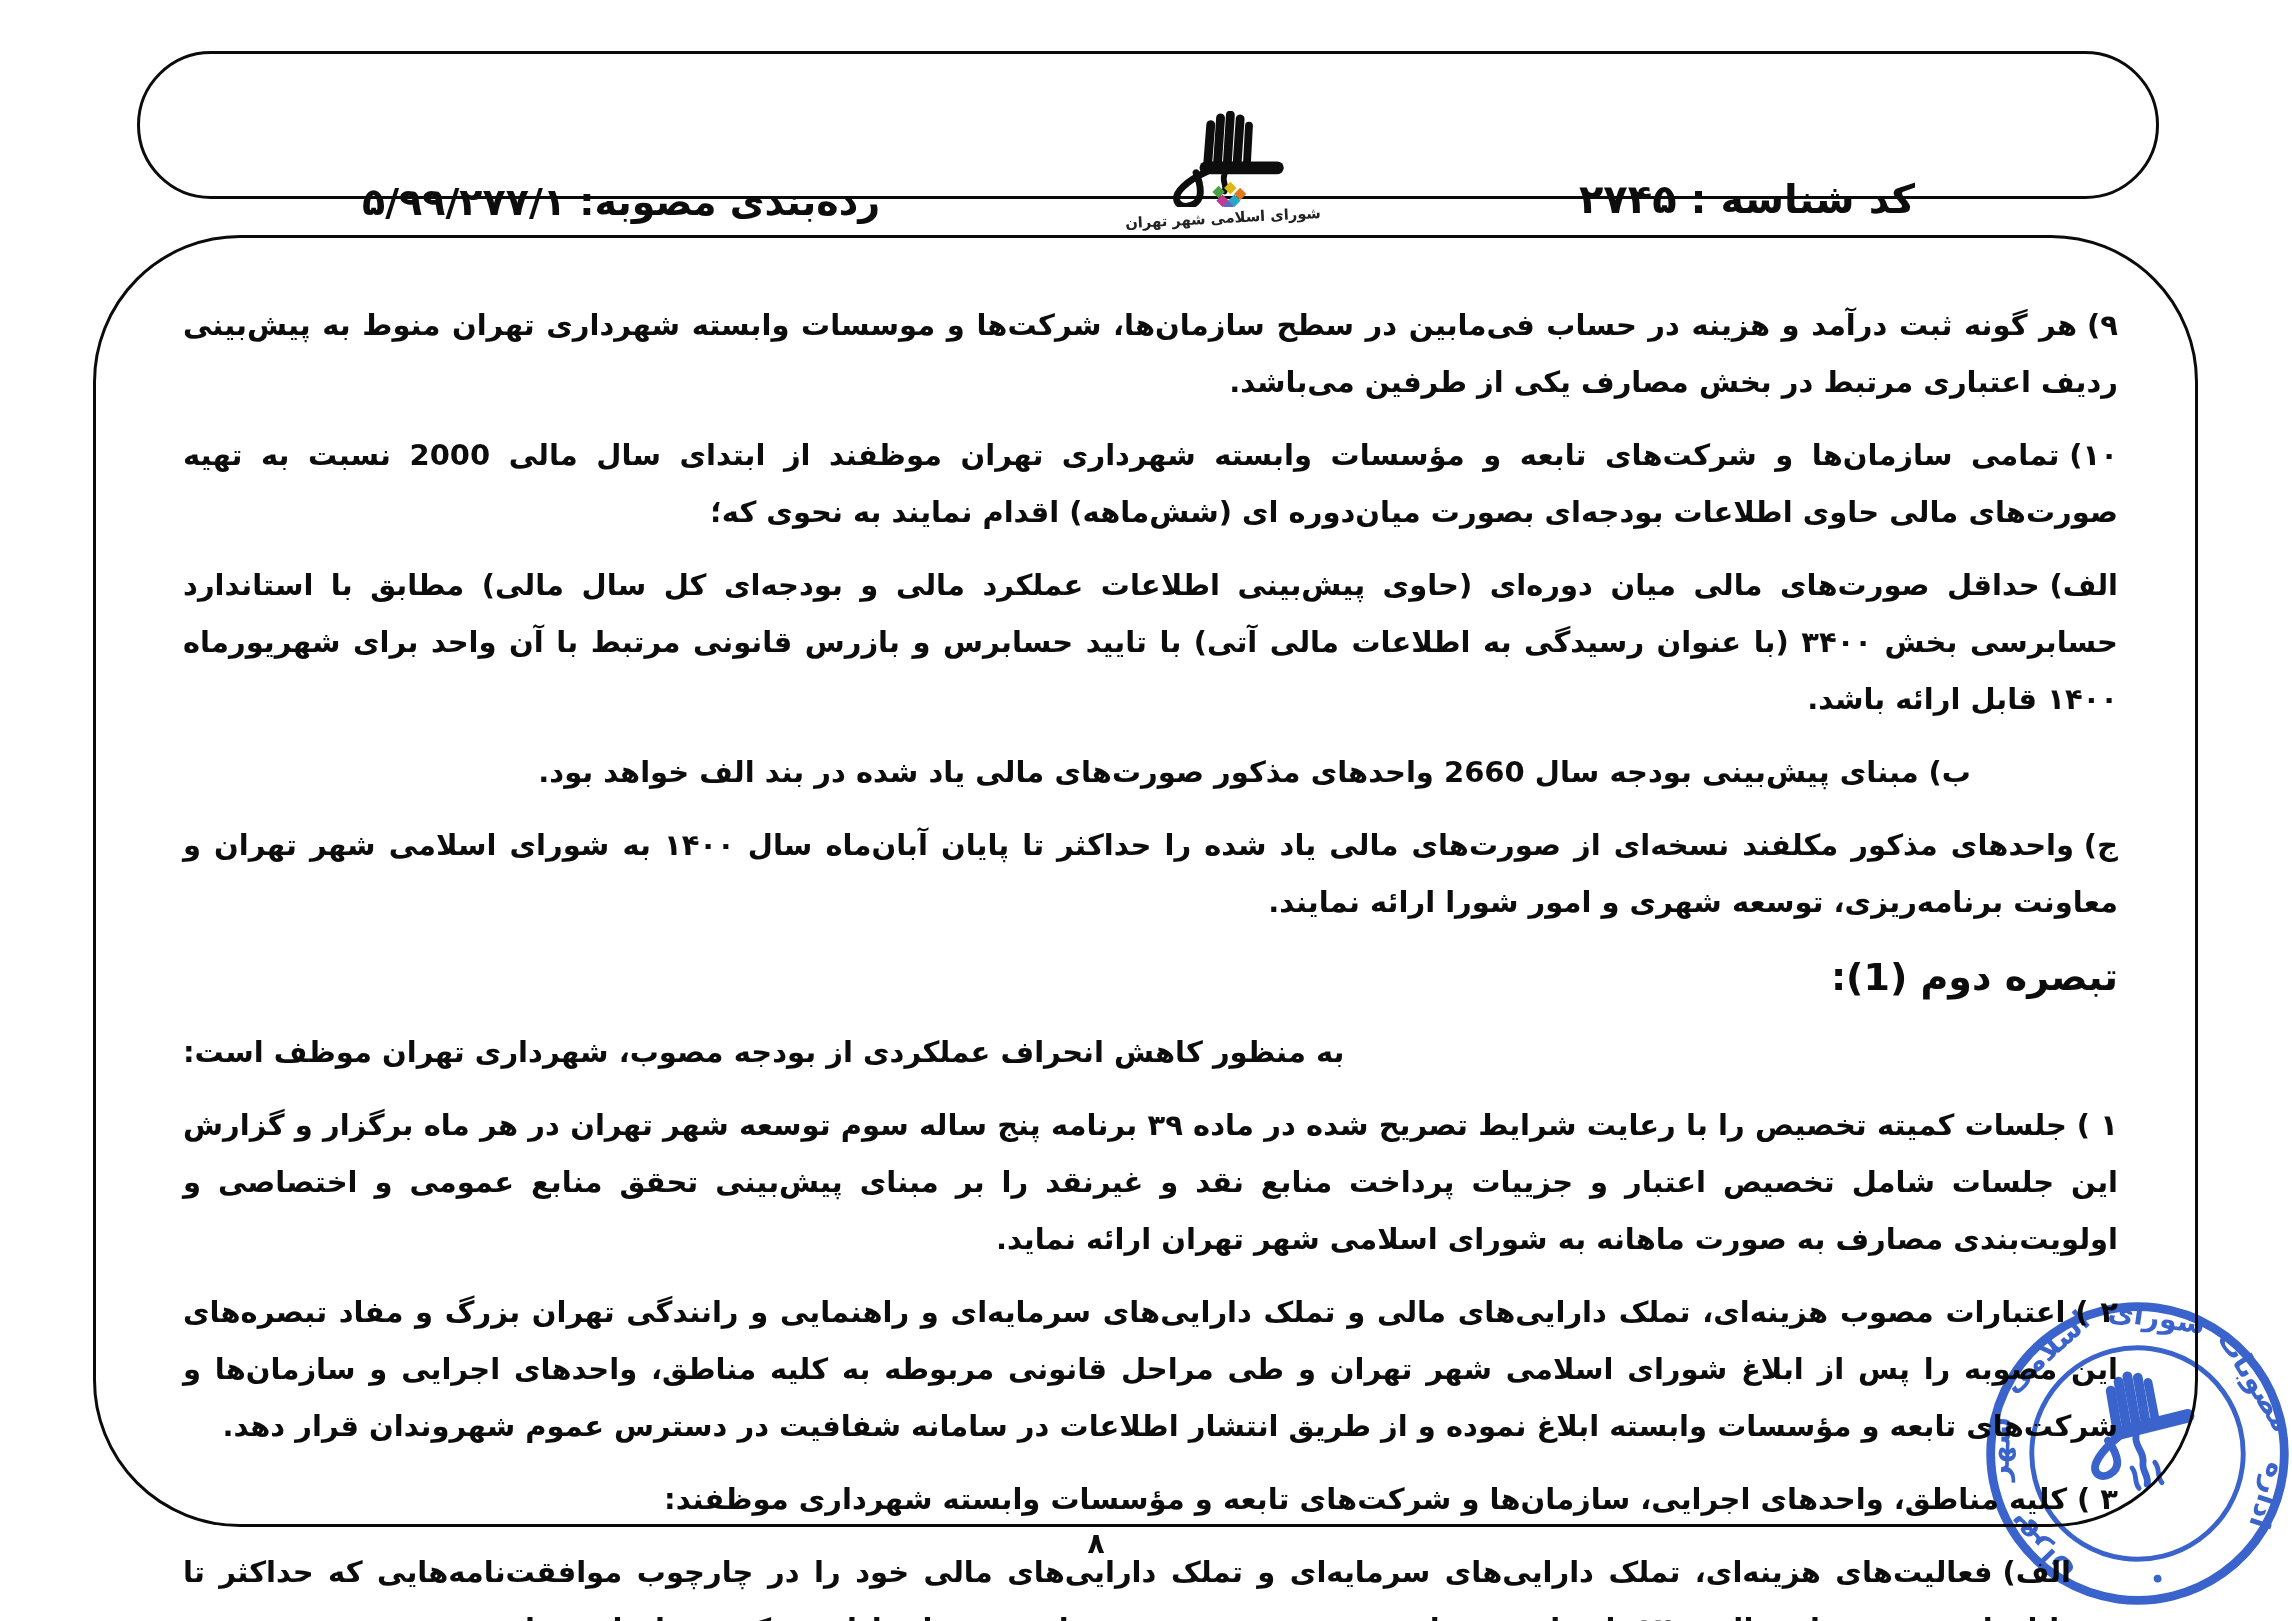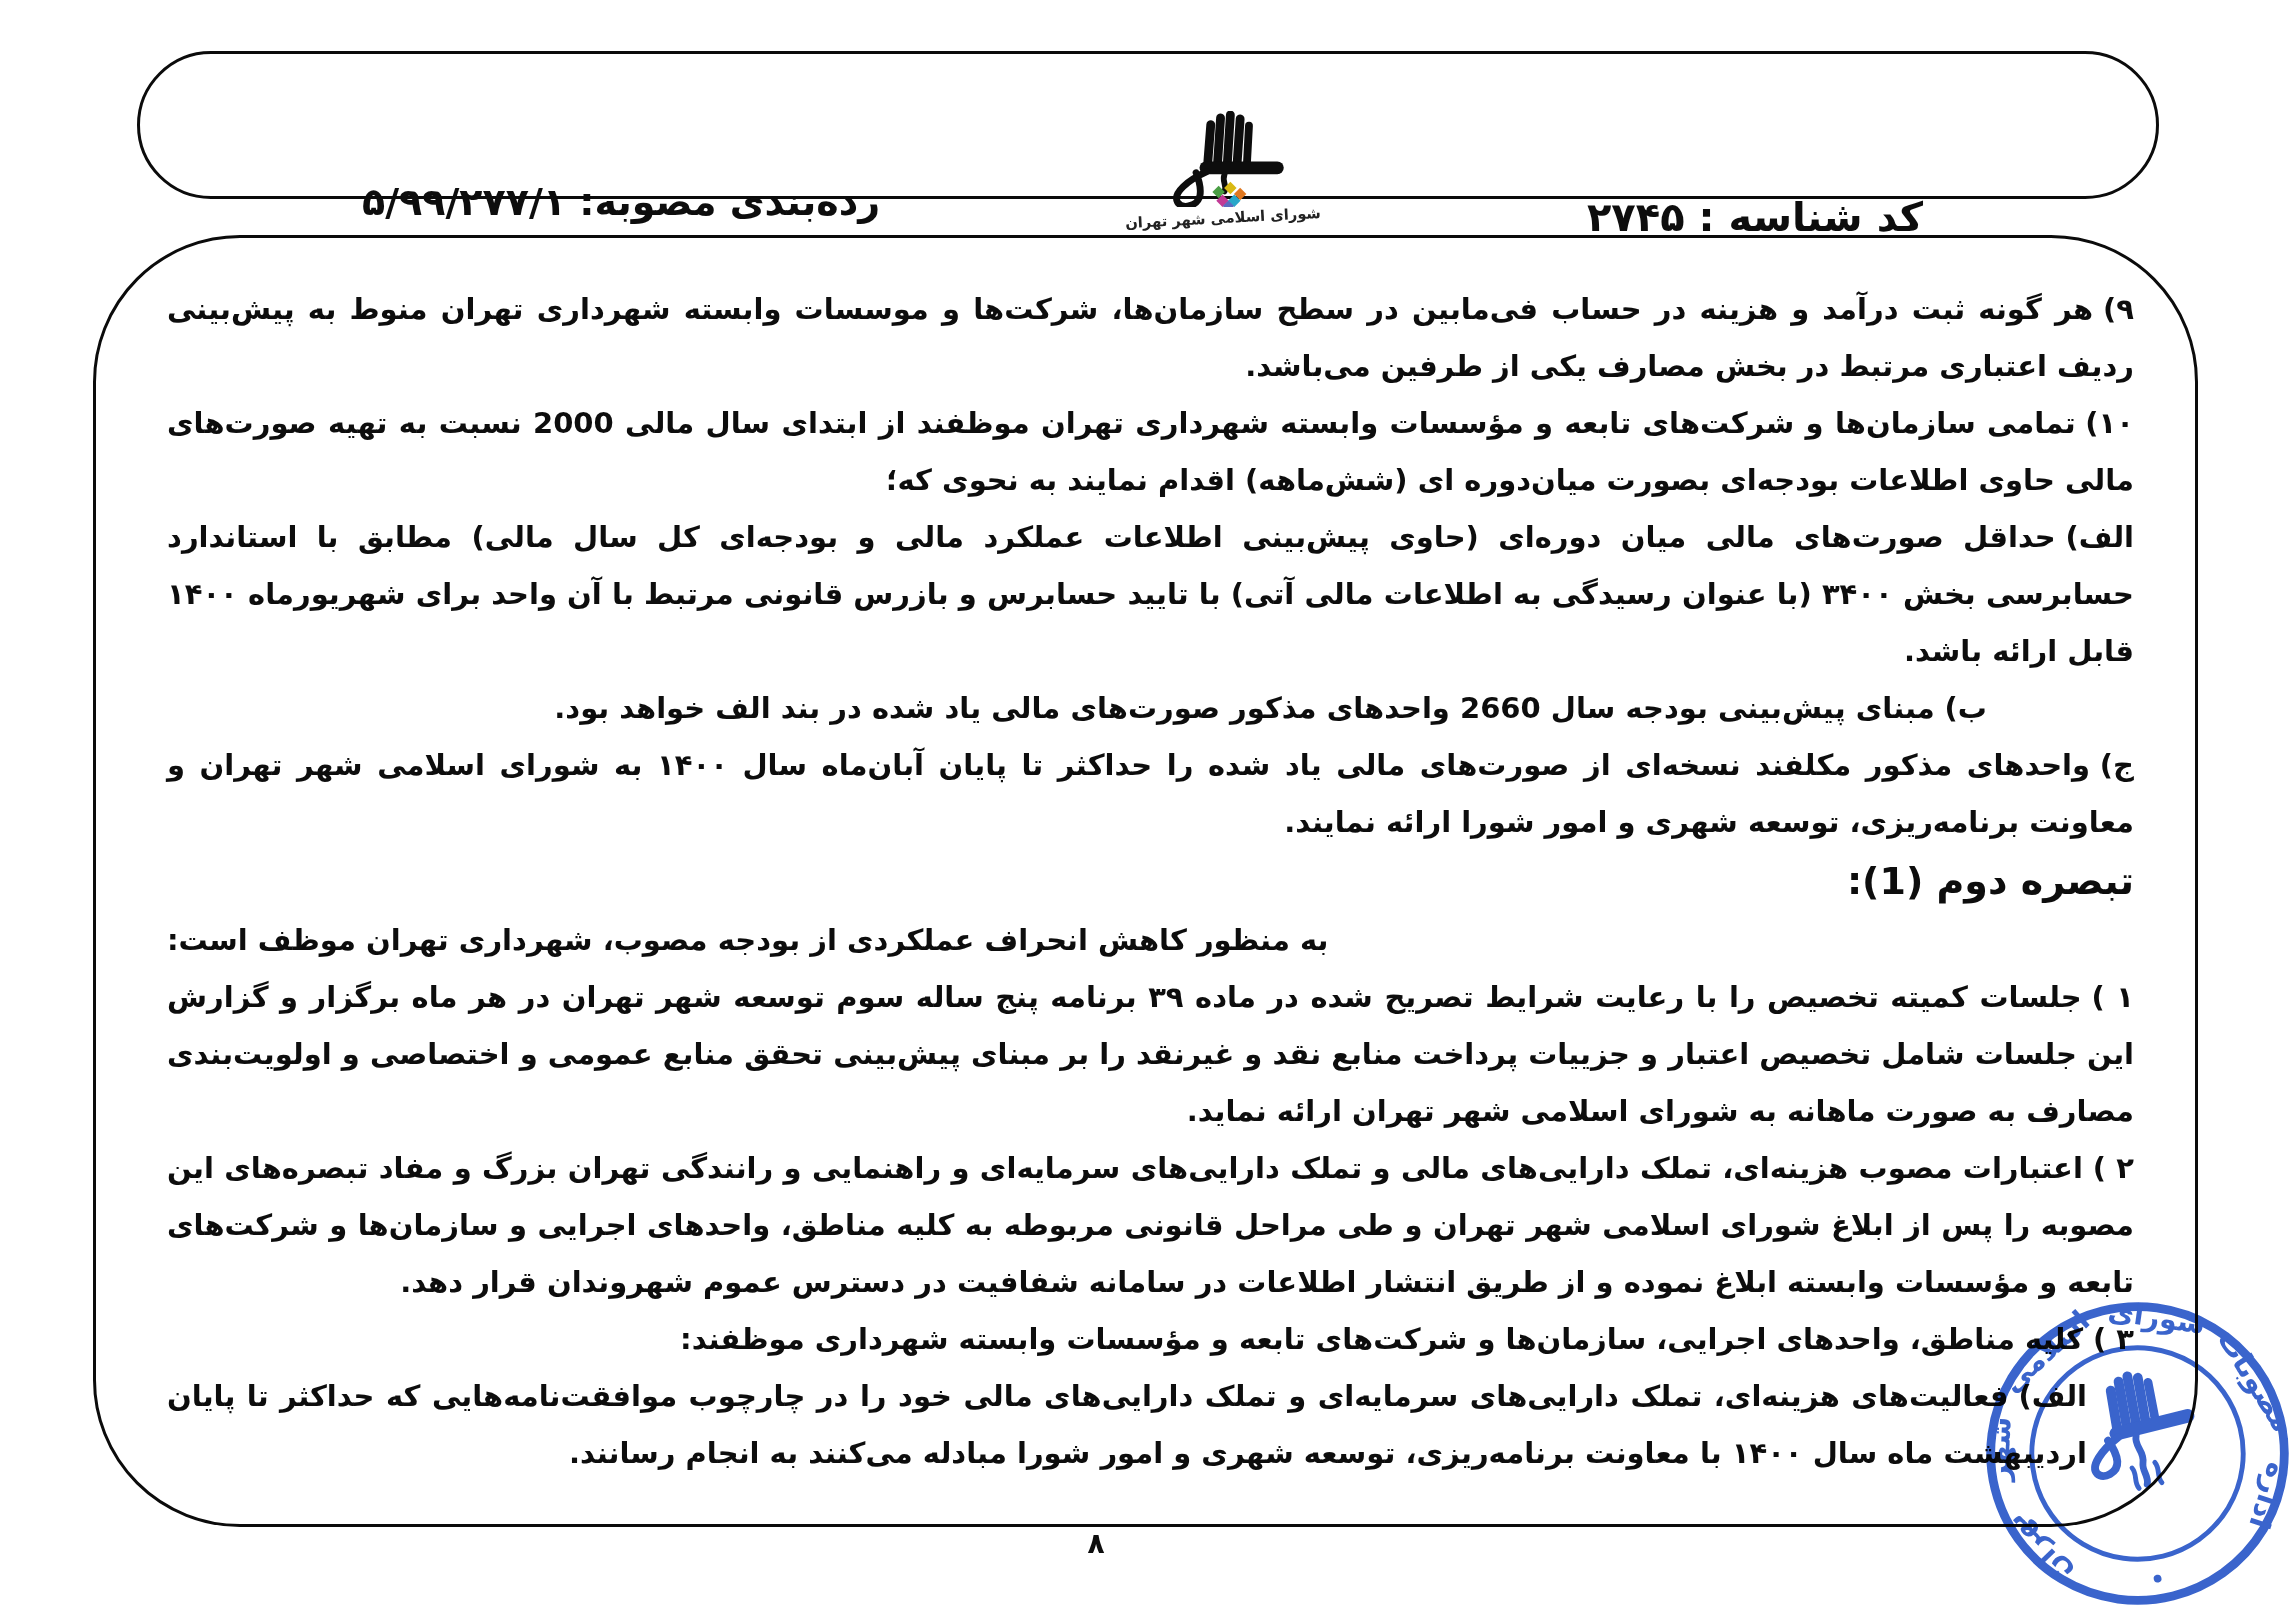--- a/index.html
+++ b/index.html
@@ -6,42 +6,42 @@
   .page{
     position:relative;width:2293px;height:1621px;background:#ffffff;overflow:hidden;
     font-family:"DejaVu Sans",sans-serif;color:#0d0d0d;
   }
   
   .header-box{
     position:absolute;left:137px;top:51px;width:2022px;height:148px;
     border:3.9px solid #0b0b0b;border-radius:78px;box-sizing:border-box;background:#fff;
   }
   .hdr-code{
-    position:absolute;top:122px;right:233px;direction:rtl;
-    font-size:40px;font-weight:800;letter-spacing:0;white-space:nowrap;margin-top:18px;
+    position:absolute;top:122px;right:241px;direction:rtl;
+    font-size:40px;font-weight:800;letter-spacing:0;white-space:nowrap;
   }
   .hdr-class{
     position:absolute;top:126px;left:222px;direction:rtl;
     font-size:38px;font-weight:700;white-space:nowrap;
   }
   .logo{position:absolute;left:985px;top:57px;width:196px;text-align:center;}
   .logo svg{display:block;margin:0 auto;}
   .logo-caption{
     direction:rtl;font-size:14.7px;font-weight:700;color:#222;
     margin-top:2px;transform:rotate(-3deg);white-space:nowrap;
   }
   
   .main-box{
     position:absolute;left:93px;top:235px;width:2105px;height:1292px;
     border:3.9px solid #0b0b0b;border-radius:147px;box-sizing:border-box;
     padding:43px 61px 0 71px;background:#fff;
     direction:rtl;text-align:justify;
     font-size:29px;line-height:57px;font-weight:700;
   }
-  .para{margin:0;}
+  .para{margin:16px;}
   .plabel{font-weight:800;padding-left:9.8px;}
   .indent-b{padding-right:147px;}
   .indent-a2{padding-right:47px;}
   .intro{padding-right:25.5px;text-align:left;}
   .tabsareh{font-size:38px;font-weight:800;text-align:right;line-height:61px;}
   
   .page-num{
     position:absolute;left:1057px;top:1527px;width:78px;text-align:center;
     font-size:28px;font-weight:700;
   }

